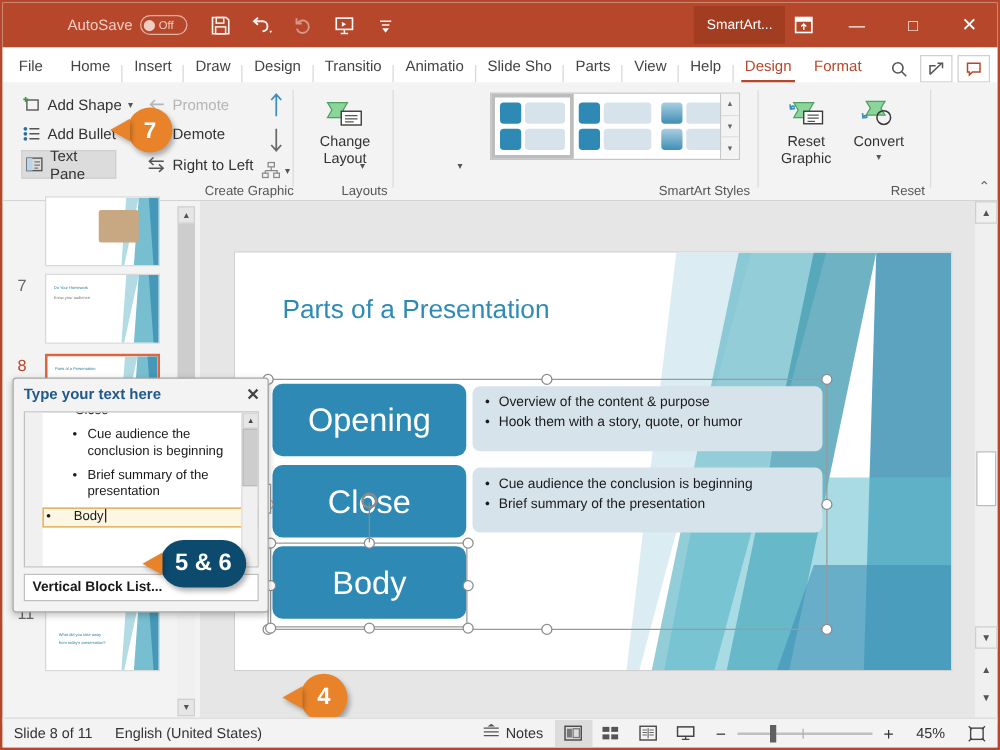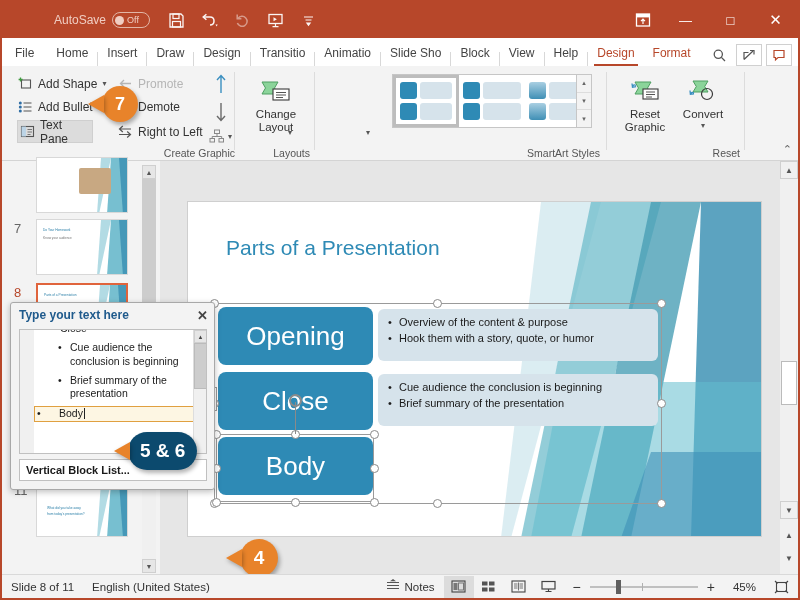--- a/index.html
+++ b/index.html
@@ -309,20 +309,21 @@
           </svg>
       </span>
       <span class="qicon">
         <svg width="15" height="15" viewBox="0 0 15 15">
             <path d="M3 4h9M4.5 7h6M6 10.2l1.5 2 1.5-2z" stroke="#fff" stroke-width="1.2" fill="#fff"></path>
           </svg>
       </span>
     </div>
 
 
+    <div class="ctx-badge">SmartArt...</div>
 
     <div class="tb-right">
       <span class="tb-btn ribbon-display">
         <svg width="16" height="16" viewBox="0 0 16 16">
             <rect x="1.5" y="2" width="13" height="12" fill="none" stroke="#fff" stroke-width="1.3"></rect>
             <rect x="1.5" y="2" width="13" height="3.4" fill="#fff"></rect>
             <path d="M8 12V7.2M6 9.2 8 7.2l2 2" stroke="#fff" stroke-width="1.2" fill="none"></path>
           </svg>
       </span>
       <span class="tb-btn" style="font-size:13px;">—</span>
@@ -340,21 +341,21 @@
     <span class="tab">Draw</span>
     <span class="tab-sep"></span>
     <span class="tab">Design</span>
     <span class="tab-sep"></span>
     <span class="tab">Transitio</span>
     <span class="tab-sep"></span>
     <span class="tab">Animatio</span>
     <span class="tab-sep"></span>
     <span class="tab">Slide Sho</span>
     <span class="tab-sep"></span>
-    <span class="tab">Block</span>
+    <span class="tab">Parts</span>
     <span class="tab-sep"></span>
     <span class="tab">View</span>
     <span class="tab-sep"></span>
     <span class="tab">Help</span>
     <span class="tab-sep"></span>
     <span class="tab ctx active">Design</span>
     <span class="tab ctx">Format</span>
 
     <span class="tabbar-right">
       <span style="width:26px;height:22px;display:flex;align-items:center;justify-content:center;">

